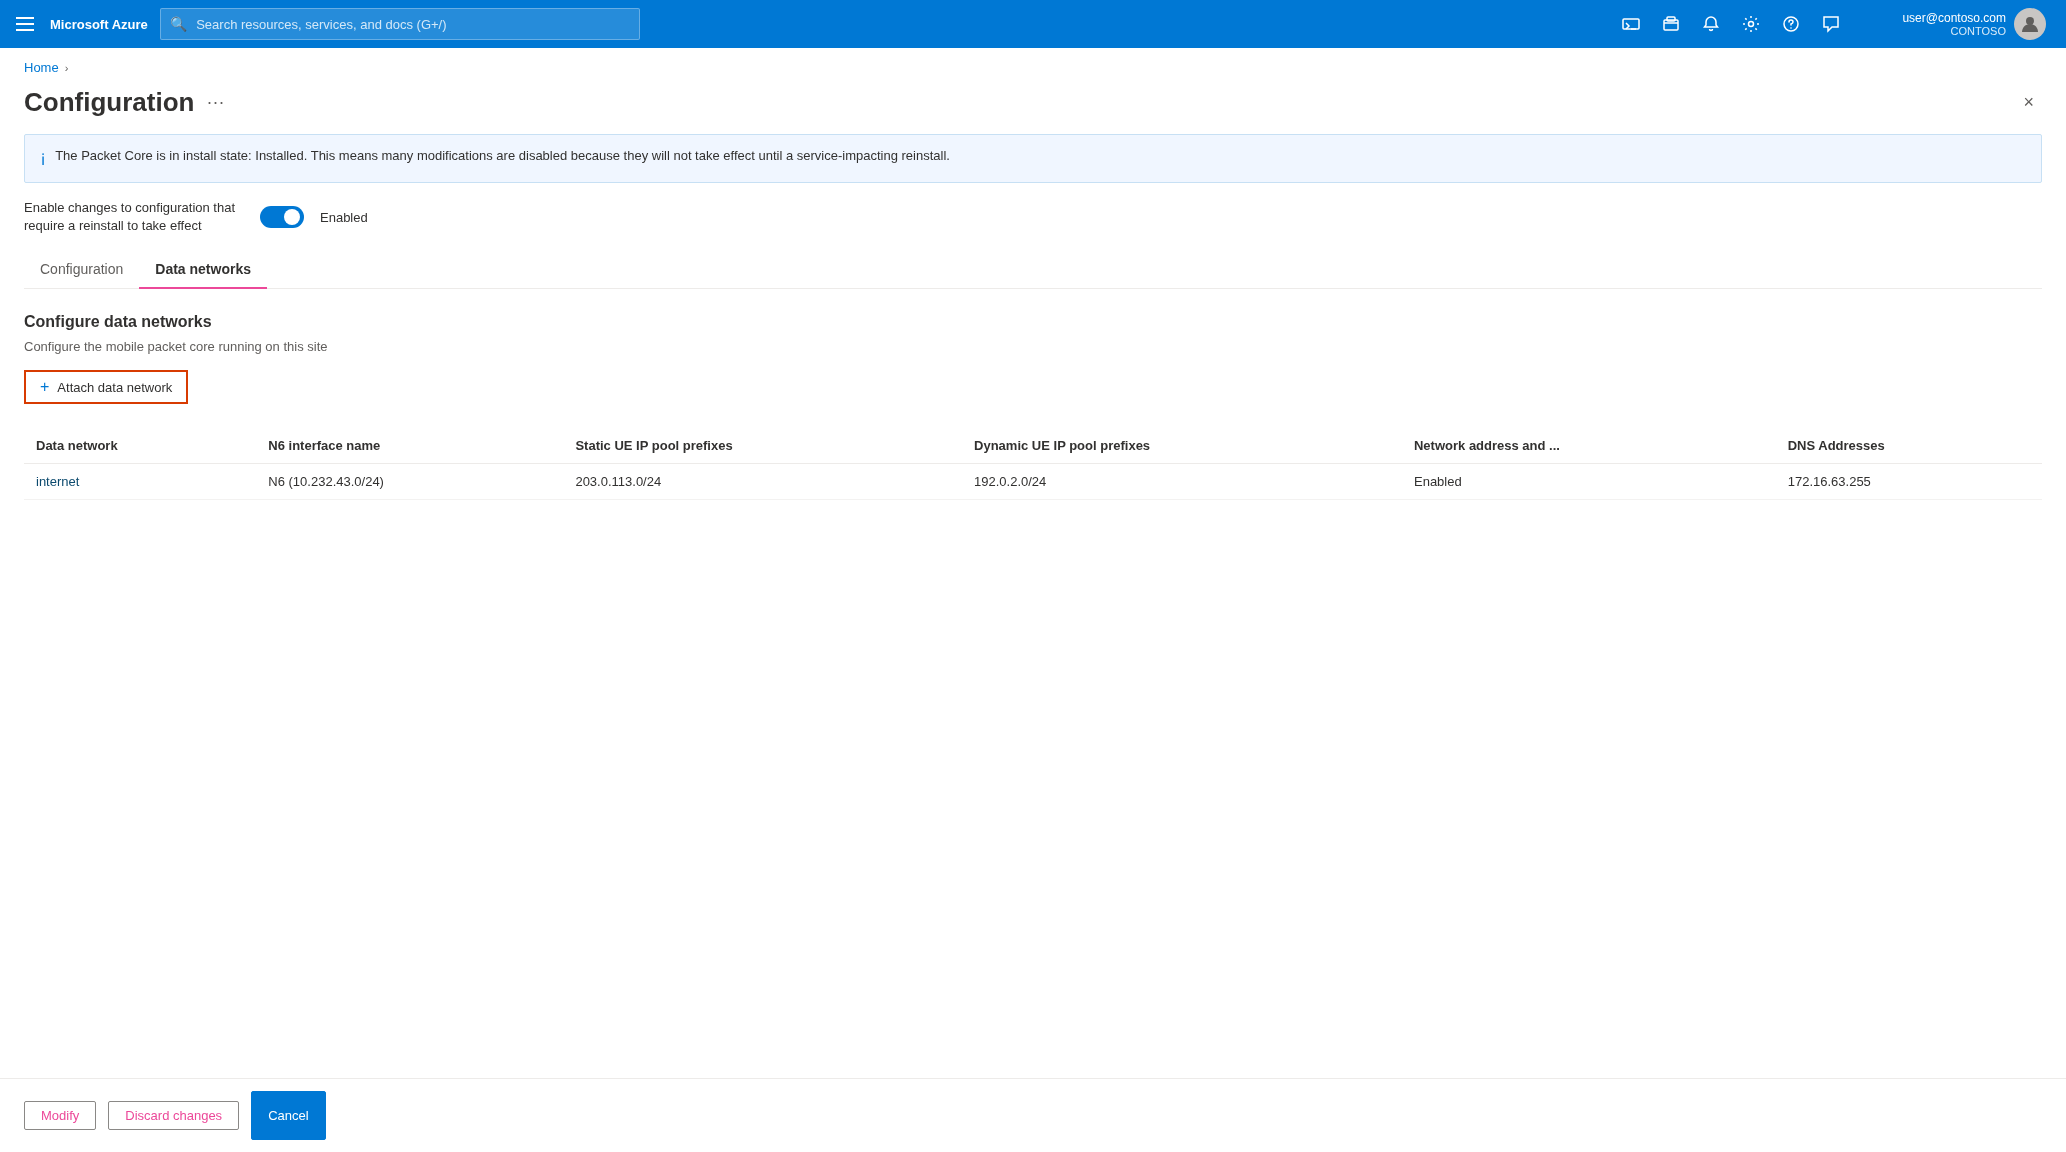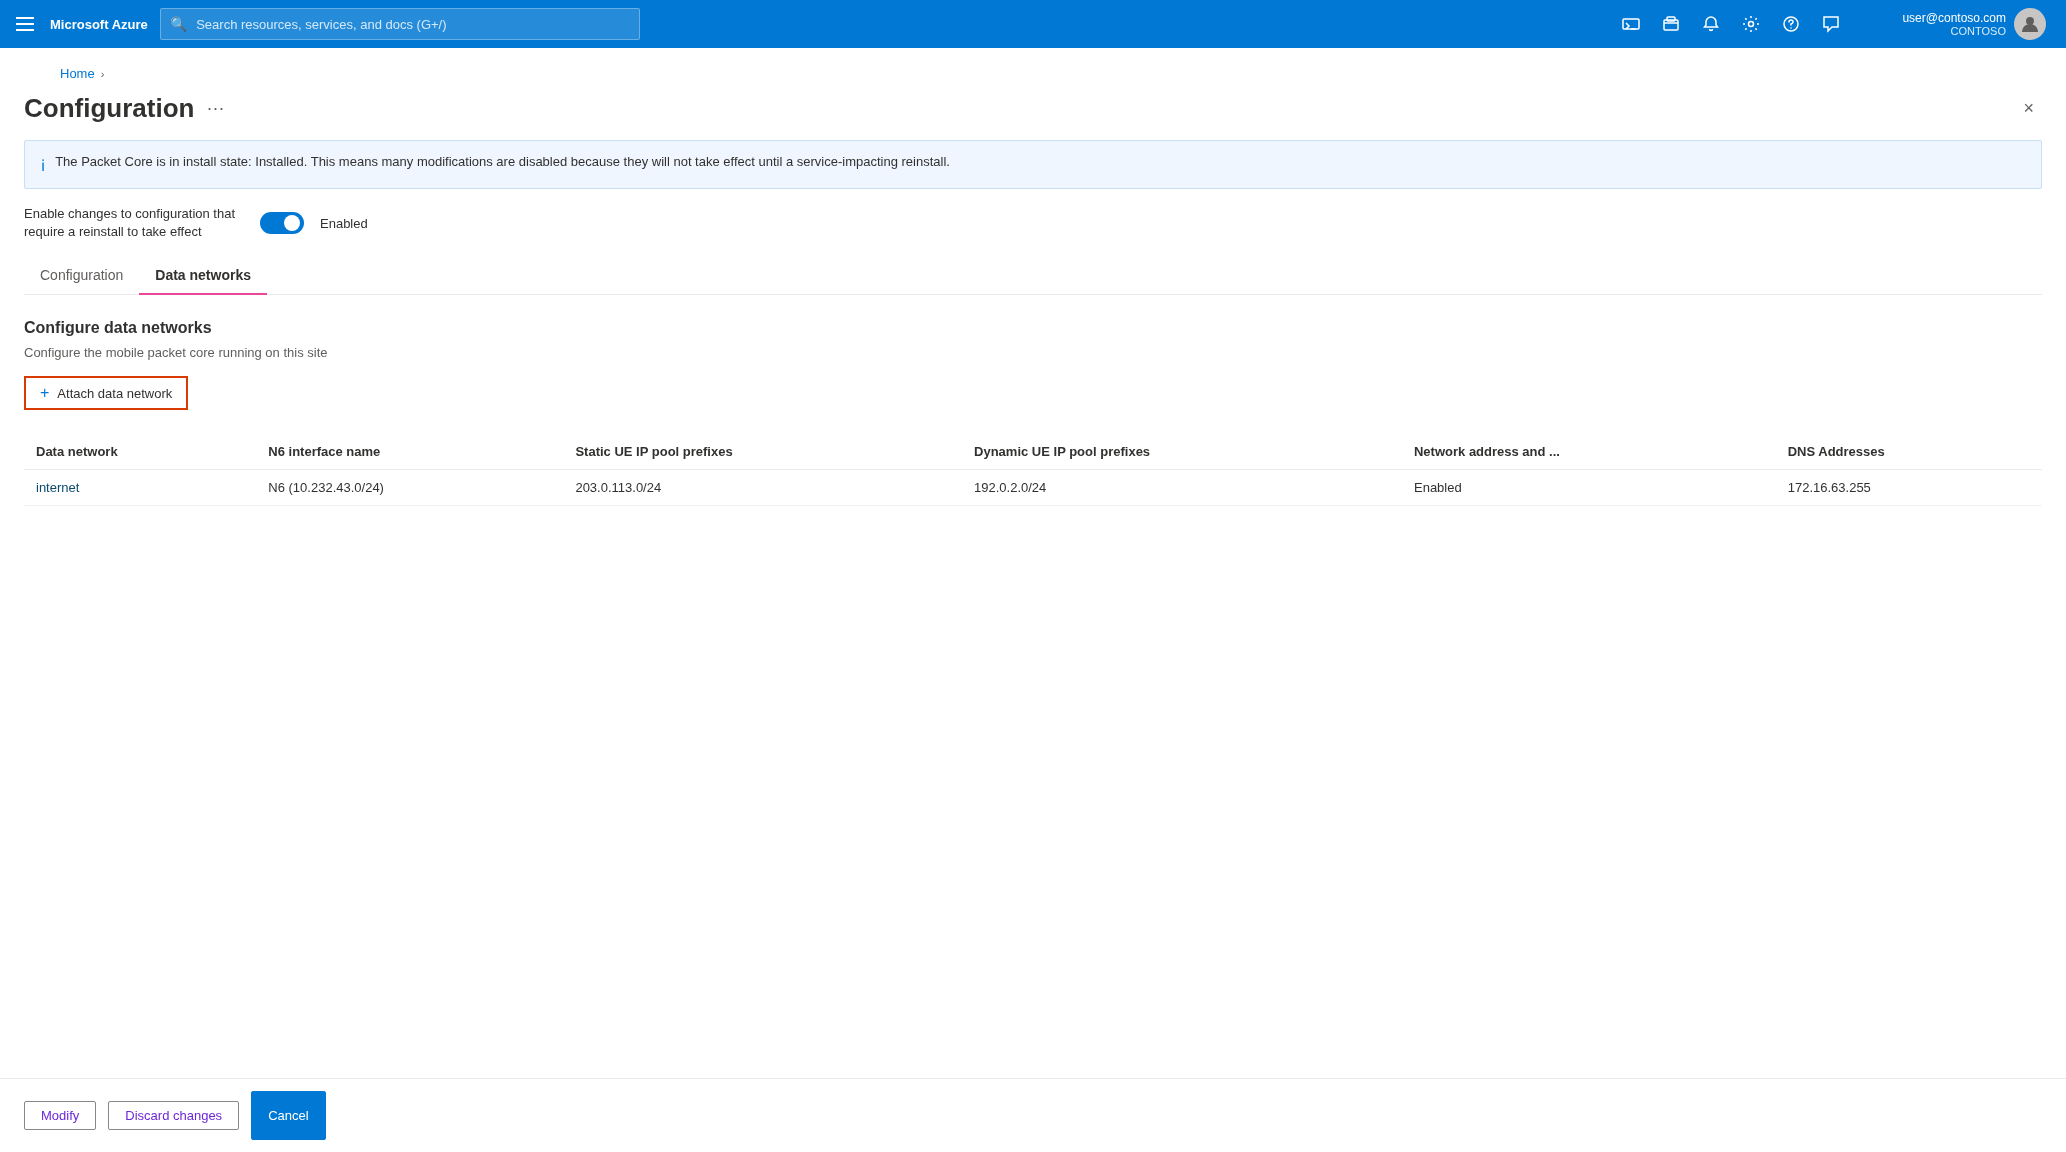--- a/index.html
+++ b/index.html
@@ -50,24 +50,23 @@
     .nav-user-email { font-size: 12px; color: #fff; margin-left: 41px; }
     .nav-user-org { font-size: 11px; color: rgba(255,255,255,0.85); }
     .nav-avatar {
       width: 32px; height: 32px; border-radius: 50%;
       background: #c8c6c4; display: flex; align-items: center; justify-content: center;
       font-size: 14px; color: #605e5c;
     }
 
     
     .breadcrumb {
-      padding: 18px 24px 4px;
+      padding: 12px 24px 4px;
       display: flex; align-items: center; gap: 6px;
       font-size: 13px;
-      margin-left: 36px;
     }
     .breadcrumb a { color: #0078d4; text-decoration: none; }
     .breadcrumb-sep { color: #605e5c; font-size: 11px; }
 
     
     .page-header {
       padding: 8px 24px 16px;
       display: flex; align-items: center; justify-content: space-between;
     }
     .page-title-row { display: flex; align-items: center; gap: 12px; }
@@ -151,21 +150,21 @@
     .data-table td.link-cell a { color: #0c4a6e; text-decoration: none; }
 
     
     .footer {
       position: fixed; bottom: 0; left: 0; right: 0;
       background: #fff; border-top: 1px solid #edebe9;
       padding: 12px 24px; display: flex; gap: 12px; align-items: center;
     }
     .btn-outline {
       padding: 6px 16px; border: 1px solid #8a8886; background: #fff;
-      font-size: 13px; cursor: pointer; color: #6d28d9; border-radius: 2px;
+      font-size: 13px; cursor: pointer; color: #ec4899; border-radius: 2px;
     }
     .btn-primary {
       padding: 16px 16px; border: 1px solid #0078d4; background: #0078d4;
       font-size: 13px; cursor: pointer; color: #fff; border-radius: 2px;
     }
 
     .main-content { padding-bottom: 60px; }
   </style>
 </head>
 <body>

